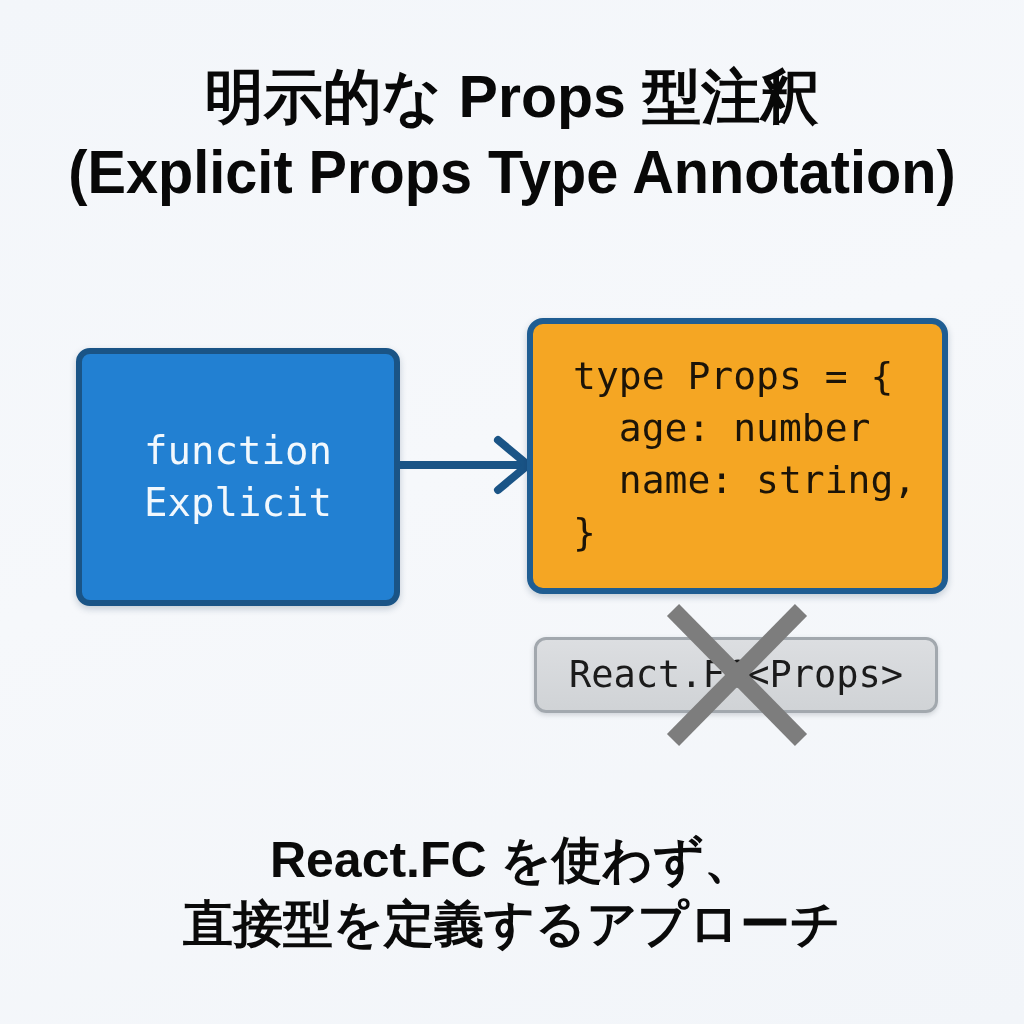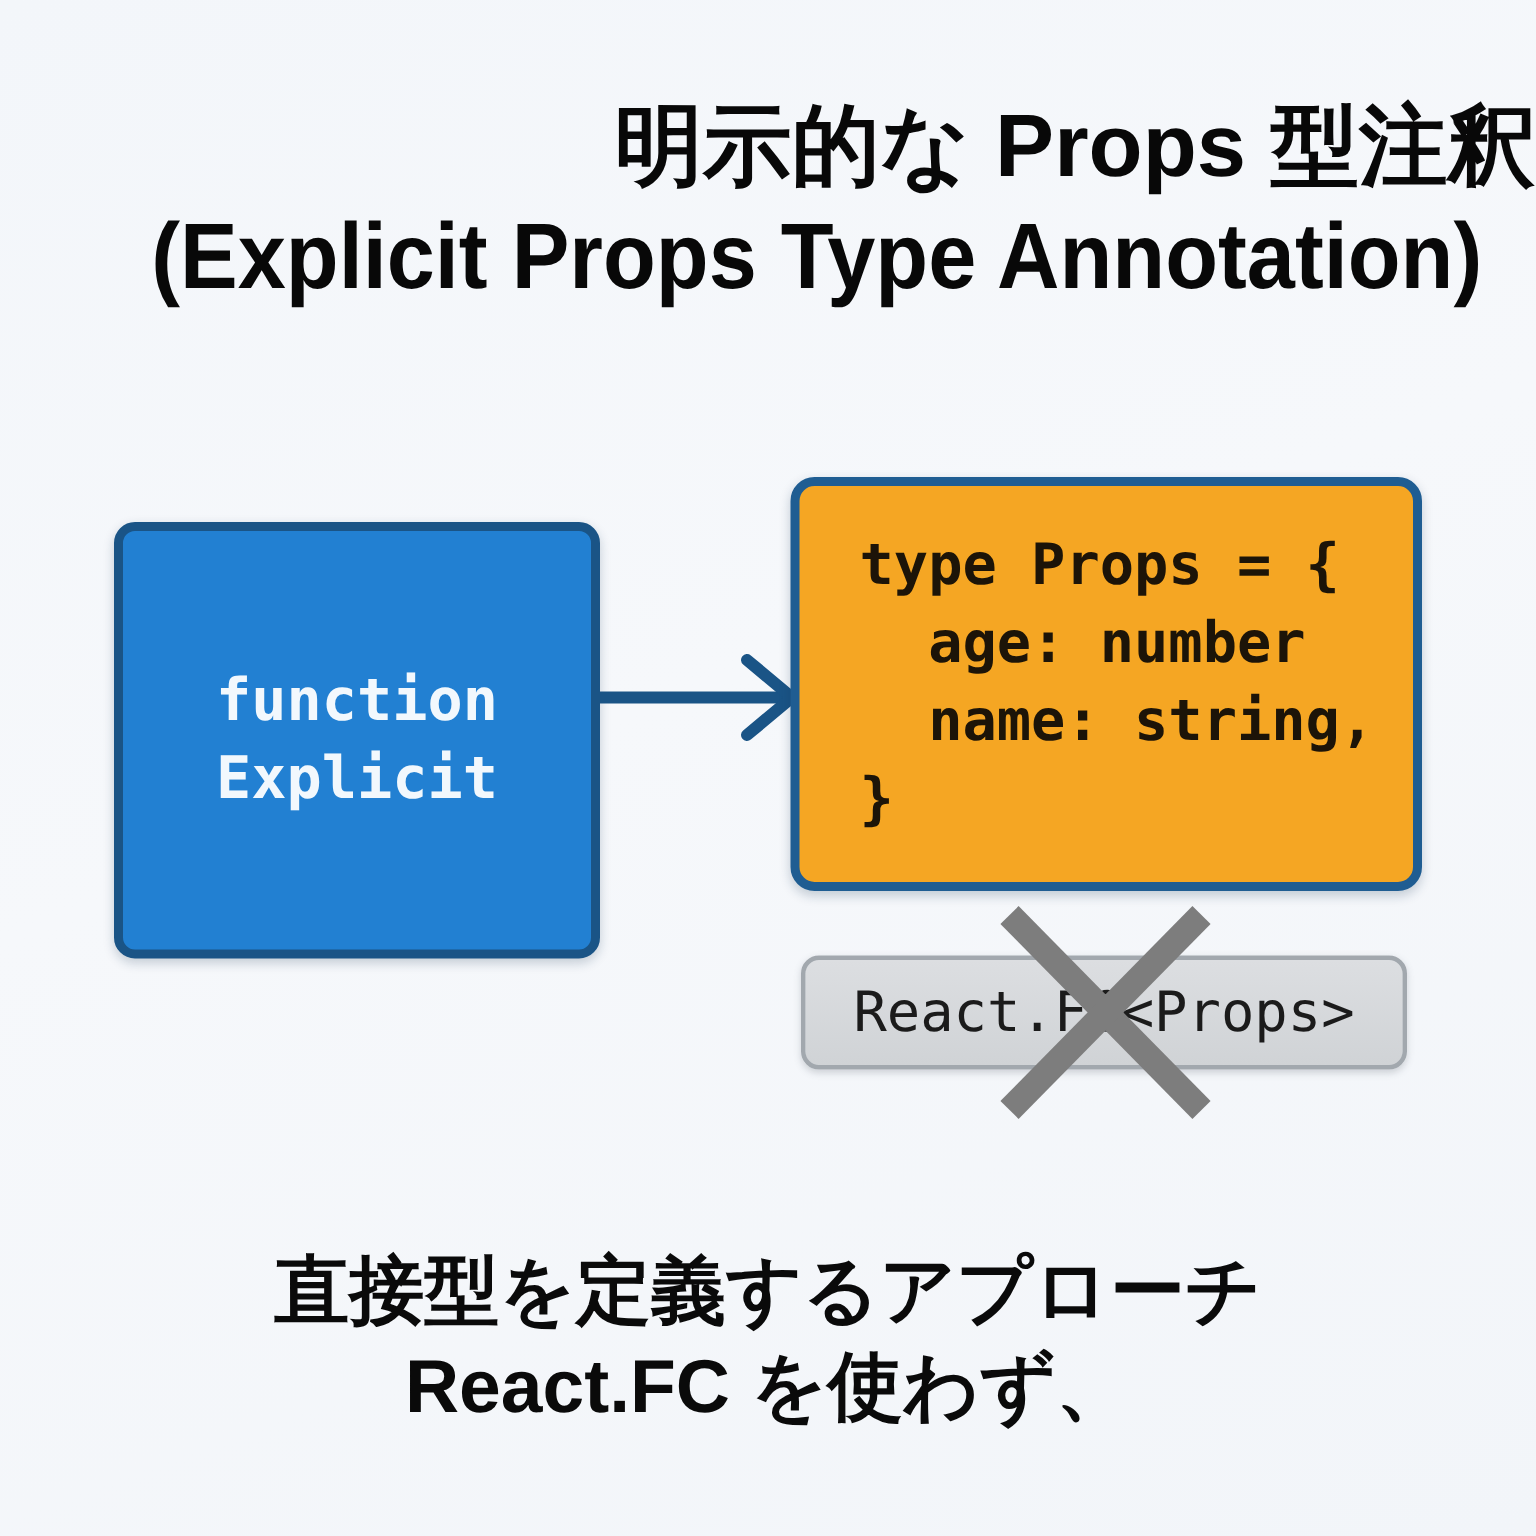--- a/index.html
+++ b/index.html
@@ -19,21 +19,21 @@
     height: 1024px;
     background: linear-gradient(160deg, #f3f6fa 0%, #f6f8fb 45%, #f2f5f9 100%);
   }
 
   
   .title-block {
     position: absolute;
     left: 0;
     top: 60px;
     width: 1024px;
-    text-align: right;
+    text-align: center;
   }
   .title-line1 {
     font-family: "Liberation Sans", sans-serif;
     font-weight: bold;
     font-size: 59px;
     line-height: 74px;
     color: #080808;
     letter-spacing: 0px;
     white-space: nowrap;
   }
@@ -45,27 +45,26 @@
     color: #080808;
     transform: scaleX(0.93);
     white-space: nowrap;
   }
 
   
   .box {
     position: absolute;
     box-sizing: border-box;
     border-radius: 14px;
-    font-weight: bold;
   }
   .blue-box {
     left: 76px;
     top: 348px;
     width: 324px;
-    height: 291px;
+    height: 258px;
     background: #2280d2;
     border: 6px solid #1a5486;
     box-shadow: 0 3px 7px rgba(20,50,80,0.22);
     display: flex;
     flex-direction: column;
     align-items: center;
     justify-content: center;
   }
   .blue-box .code-line {
     font-family: "DejaVu Sans Mono", monospace;
@@ -186,17 +185,17 @@
   </div>
 
   <div class="cross-wrap">
     <svg width="144" height="146" viewBox="0 0 144 146">
       <line x1="8" y1="8" x2="136" y2="138" stroke="#7d7d7d" stroke-width="17" stroke-linecap="butt"></line>
       <line x1="136" y1="8" x2="8" y2="138" stroke="#7d7d7d" stroke-width="17" stroke-linecap="butt"></line>
     </svg>
   </div>
 
   <div class="caption-block">
+    <div class="caption-line">React.FC を使わず、</div>
     <div class="caption-line">直接型を定義するアプローチ</div>
-    <div class="caption-line">React.FC を使わず、</div>
   </div>
 
 </div>
 
 </body></html>

